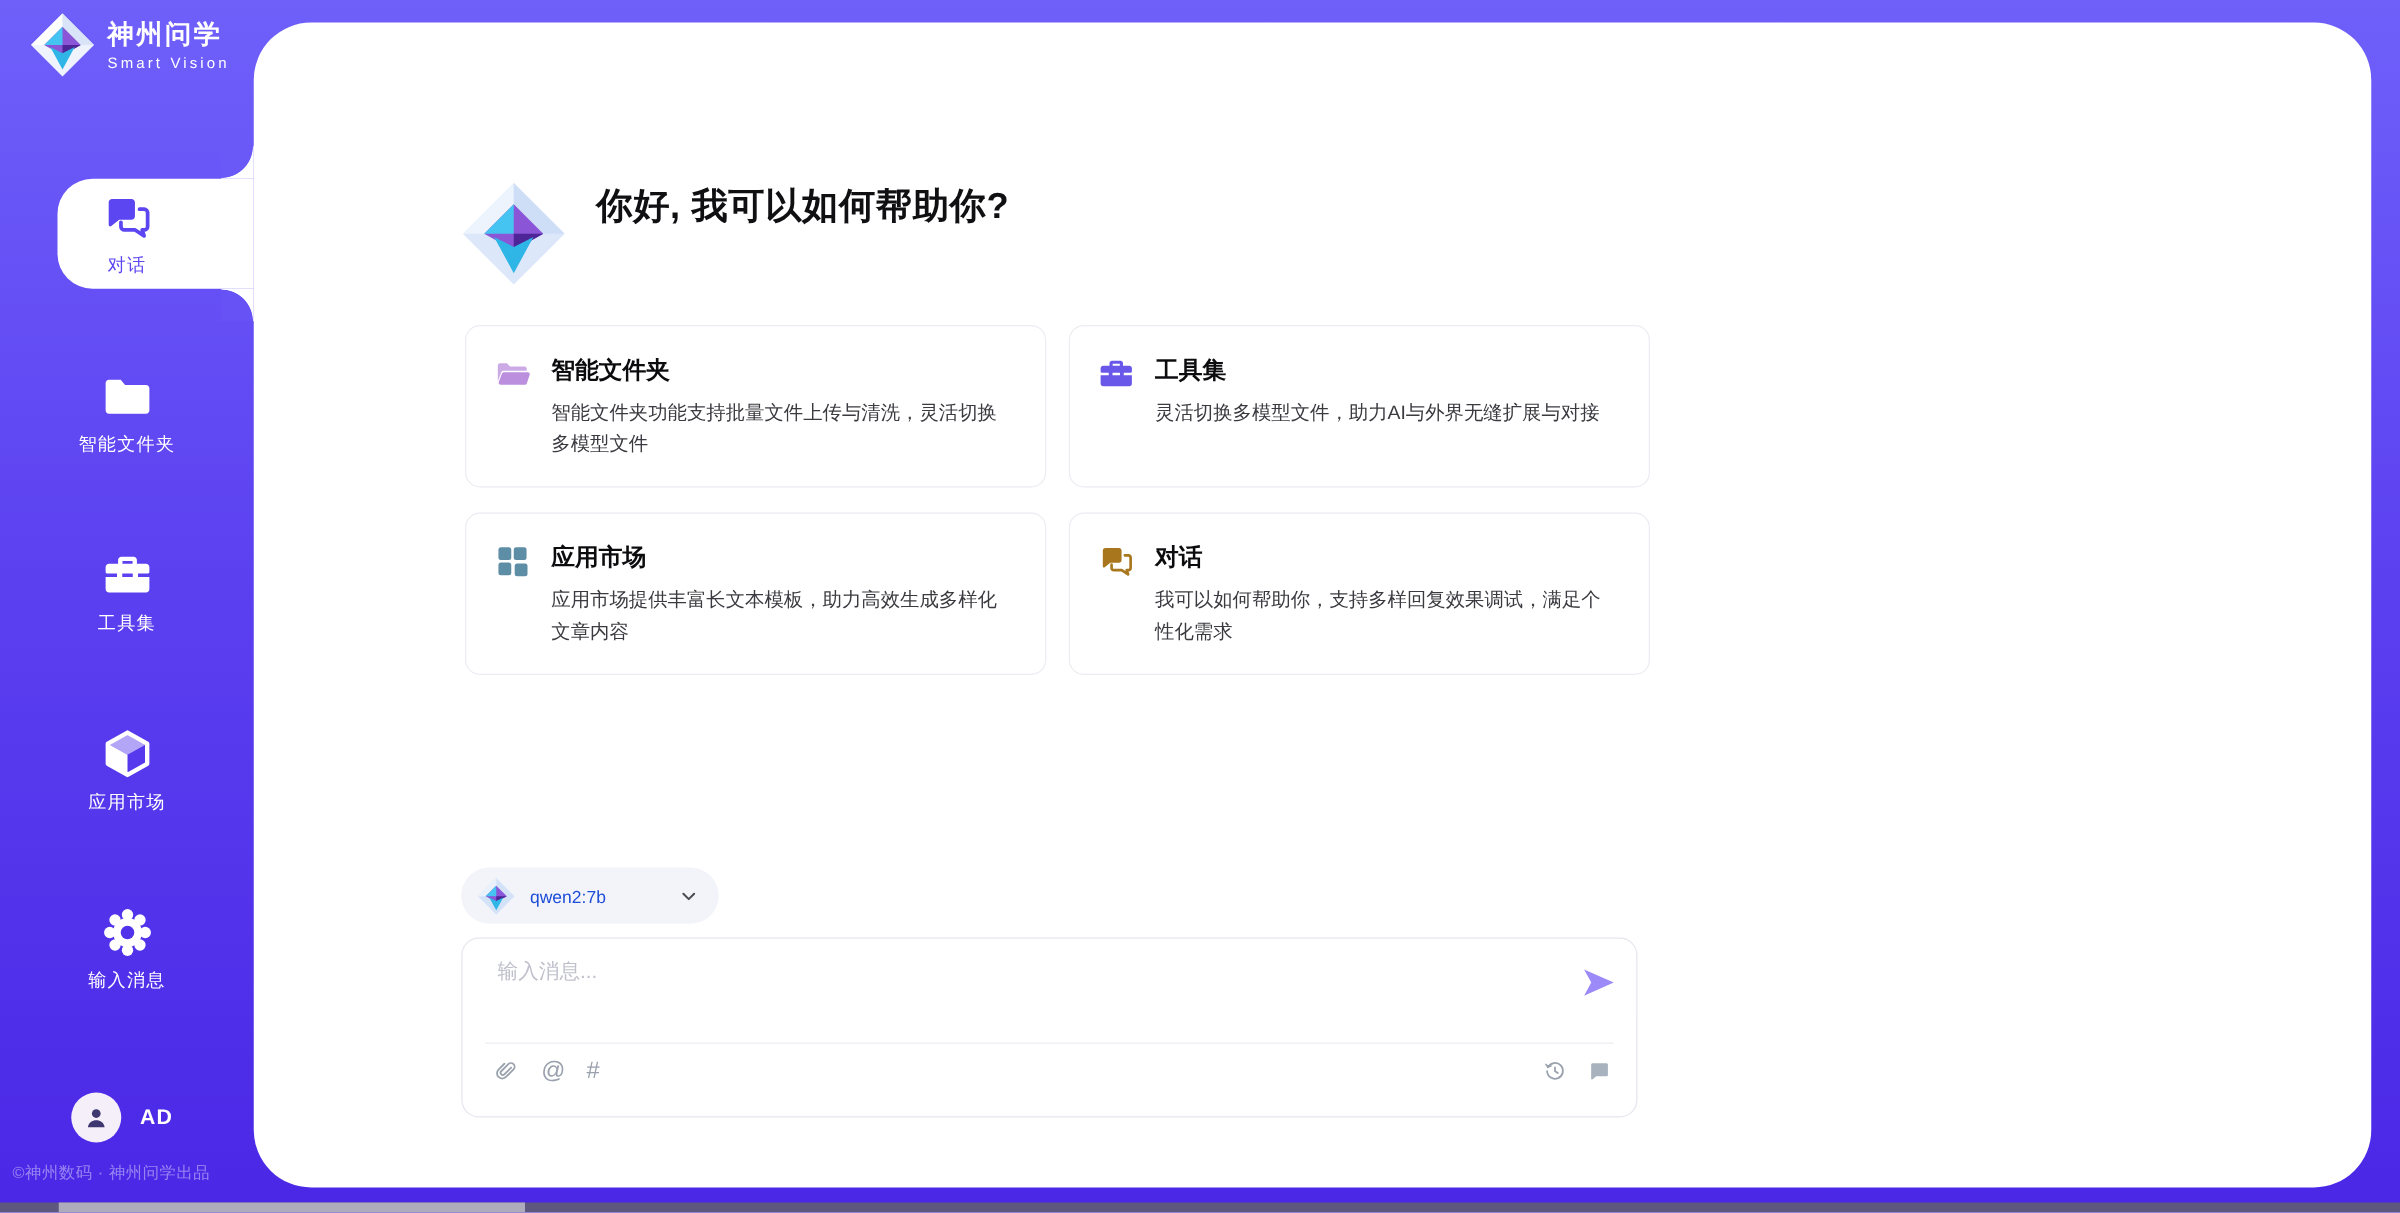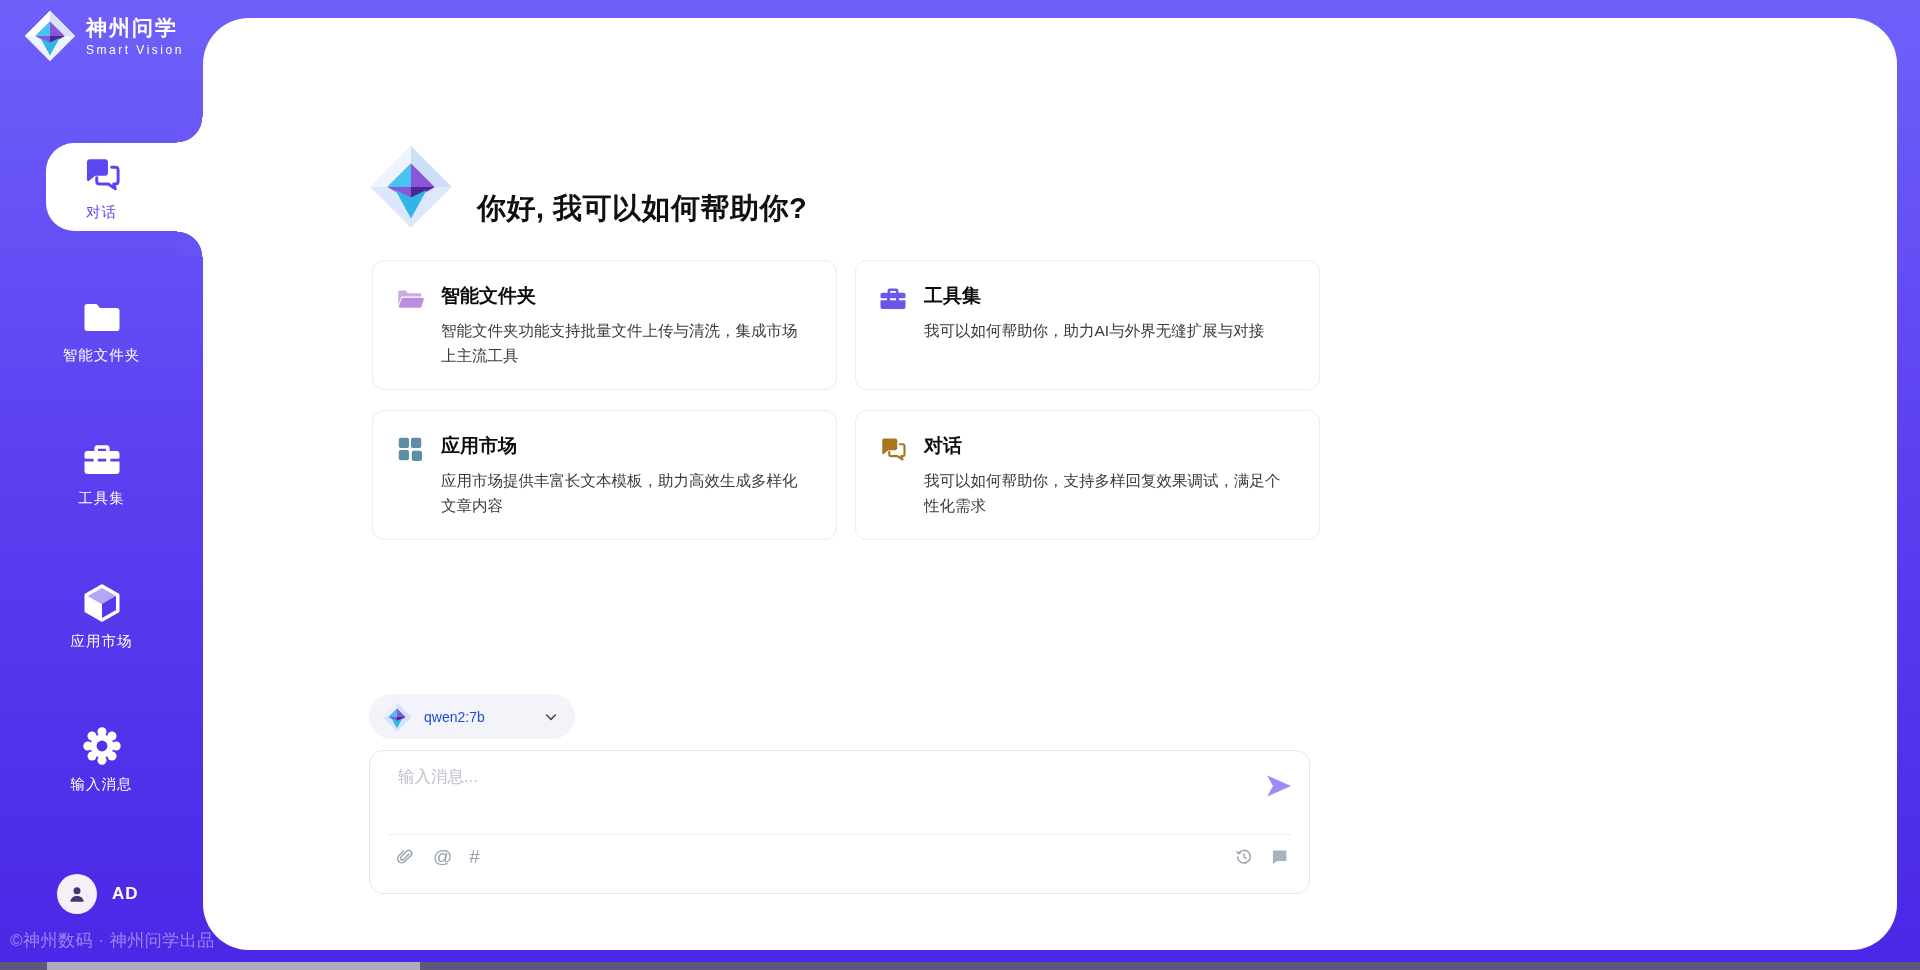--- a/index.html
+++ b/index.html
@@ -38,30 +38,30 @@
     background:#ffffff; border-radius:28px 0 0 28px; z-index:1;
   }
   .fillet { position:absolute; right:0; width:26px; height:26px; z-index:1; }
   .fillet-top    { top:-26px;    background:radial-gradient(circle 26px at 0 0,    #6a58f7 0 25px, #ffffff 25.6px); }
   .fillet-bottom { bottom:-26px; background:radial-gradient(circle 26px at 0 100%, #6652f5 0 25px, #ffffff 25.6px); }
 
   .user-row { position:absolute; top:874px; left:57px; display:flex; align-items:center; gap:15px; cursor:pointer; }
   .avatar { width:40px; height:40px; border-radius:50%; background:#f5effa; display:flex; align-items:center; justify-content:center; }
   .avatar svg { width:24px; height:24px; color:#3f3870; }
   .user-name { color:#fff; font-size:17px; font-weight:600; letter-spacing:1px; }
-  .side-footer { position:absolute; top:929px; left:10px; color:rgba(255,255,255,.42); font-size:17px; letter-spacing:.5px; white-space:nowrap; }
+  .side-footer { position:absolute; top:929px; left:10px; color:rgba(255,255,255,.42); font-size:13px; letter-spacing:.5px; white-space:nowrap; }
 
   
   .hscrollbar { position:absolute; left:0; right:0; bottom:0; height:8px; background:#5e587e; z-index:5; }
   .hscrollbar .thumb { position:absolute; left:47px; top:0; width:373px; height:8px; background:#adabbc; }
 
   
   .content { position:absolute; left:369px; top:0; width:951px; height:100%; }
 
-  .greeting-row { position:absolute; top:145px; left:0; display:flex; align-items:flex-end; gap:24px; }
+  .greeting-row { position:absolute; top:145px; left:0; display:flex; align-items:flex-start; gap:24px; }
   .greeting-logo svg { width:84px; height:84px; }
   .greeting-text { font-size:29px; font-weight:800; color:#101013; letter-spacing:.5px; }
 
   .cards { position:absolute; top:260px; left:3px; display:grid; grid-template-columns:465px 465px; gap:20px 18px; }
   .card {
     height:130px; background:#fff; border:1px solid #ececf2; border-radius:12px;
     padding:21px 24px 0 22px; display:flex; gap:16px; cursor:pointer;
   }
   .card-icon { width:30px; height:30px; margin-top:2px; flex:none; }
   .card-icon svg { width:30px; height:30px; }
@@ -242,37 +242,37 @@
 
     <div class="card">
       <span class="card-icon icon-c1">
         <svg viewBox="0 0 24 24" fill="currentColor">
           <path d="M2.5 5.2h5.9l2 2.2h9.3c.8 0 1.4.6 1.4 1.4v1.2H6.3c-.7 0-1.3.4-1.5 1.1L2.6 17V6.6c0-.8.6-1.4 1.4-1.4z" opacity=".75"></path>
           <path d="M6.6 11h15.2c.9 0 1.5.8 1.2 1.6l-1.8 5.4c-.2.6-.8 1-1.4 1H4.4c-.9 0-1.5-.8-1.2-1.6l2-5.4c.2-.6.8-1 1.4-1z"></path>
         </svg>
       </span>
       <span>
         <div class="card-title">智能文件夹</div>
-        <div class="card-desc">智能文件夹功能支持批量文件上传与清洗，集成市场上主流工具</div>
+        <div class="card-desc">智能文件夹功能支持批量文件上传与清洗，灵活切换多模型文件</div>
       </span>
     </div>
 
     <div class="card">
       <span class="card-icon icon-c2">
         <svg viewBox="0 0 24 24" fill="currentColor">
           <path d="M9.2 3.6h5.6c.8 0 1.5.7 1.5 1.5v2h-2V5.6H9.7v1.5h-2v-2c0-.8.7-1.5 1.5-1.5z"></path>
           <path d="M3.6 6.9h16.8c.9 0 1.6.7 1.6 1.6v2.1c0 .4-.3.7-.7.7H2.7c-.4 0-.7-.3-.7-.7V8.5c0-.9.7-1.6 1.6-1.6z"></path>
           <path d="M2 12.9h20v5.5c0 .9-.7 1.6-1.6 1.6H3.6c-.9 0-1.6-.7-1.6-1.6z"></path>
           <rect x="7.2" y="10.4" width="2.4" height="3.6" rx=".6"></rect>
           <rect x="14.4" y="10.4" width="2.4" height="3.6" rx=".6"></rect>
         </svg>
       </span>
       <span>
         <div class="card-title">工具集</div>
-        <div class="card-desc">我可以如何帮助你，助力AI与外界无缝扩展与对接</div>
+        <div class="card-desc">灵活切换多模型文件，助力AI与外界无缝扩展与对接</div>
       </span>
     </div>
 
     <div class="card">
       <span class="card-icon icon-c3">
         <svg viewBox="0 0 24 24" fill="currentColor">
           <rect x="3" y="3" width="8.2" height="8.2" rx="1.6"></rect>
           <rect x="12.8" y="3" width="8.2" height="8.2" rx="1.6"></rect>
           <rect x="3" y="12.8" width="8.2" height="8.2" rx="1.6"></rect>
           <rect x="13.4" y="13.4" width="8.2" height="8.2" rx="1.6"></rect>

